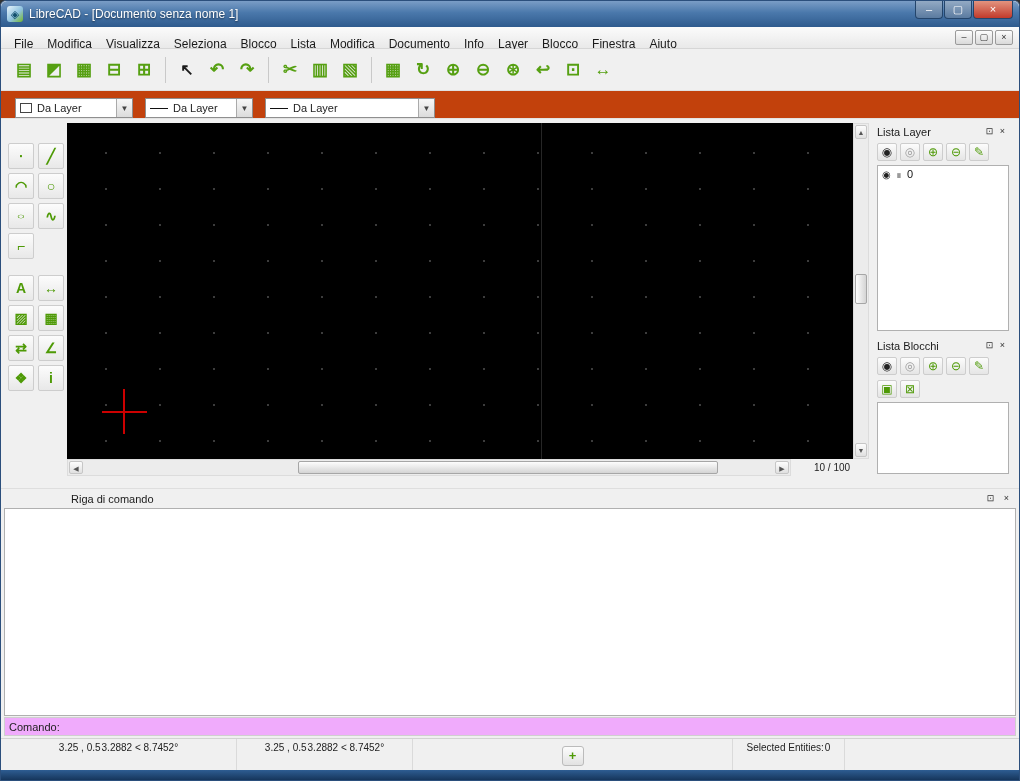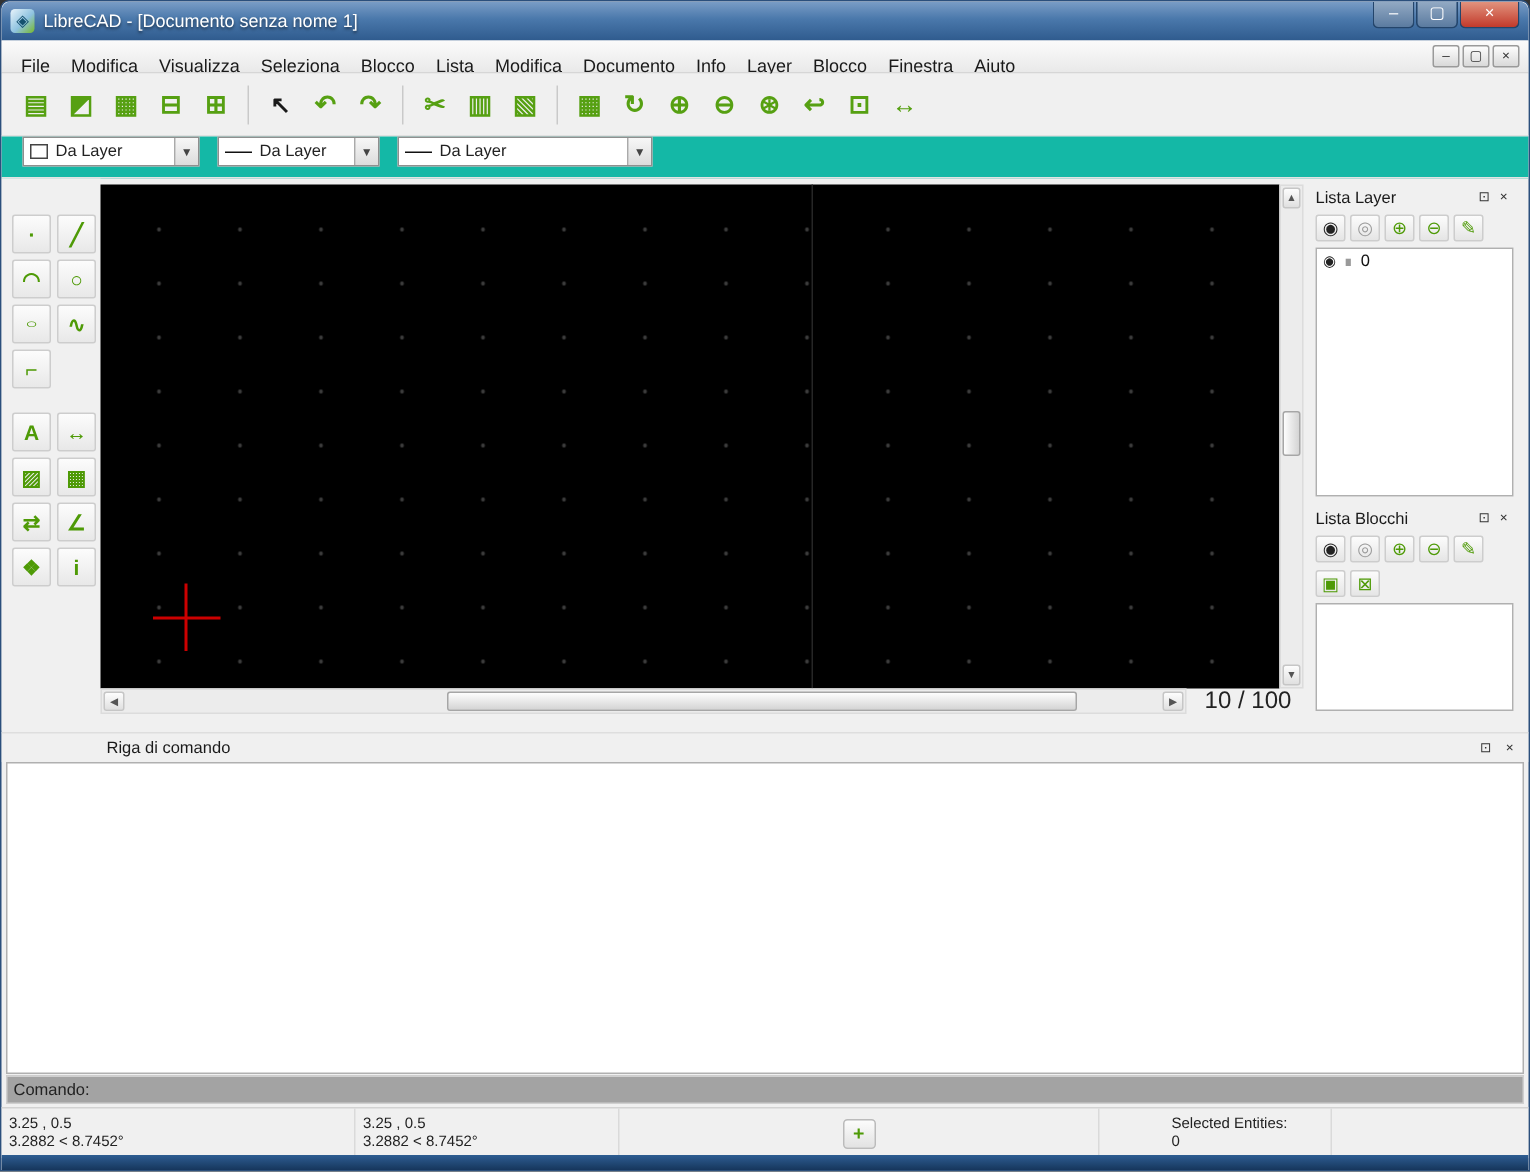--- a/index.html
+++ b/index.html
@@ -34,22 +34,22 @@
   
   .toolbar { position:absolute; top:48px; left:0; right:0; height:42px; background:#f0f0f0;
     border-bottom:1px solid #e0e0e0; display:flex; align-items:center; padding:0 8px; }
   .tbtn { width:30px; height:30px; display:flex; align-items:center; justify-content:center;
     background:transparent; border:1px solid transparent; }
   .gi { font-size:17px; color:#56a012; font-weight:bold; }
   .ki { font-size:16px; color:#1a1a1a; font-weight:bold; }
   .tsep { width:1px; height:26px; background:#c9c9c9; margin:0 6px; }
 
   
-  .combobar { position:absolute; top:90px; left:0; right:0; height:28px; background:#14b8a6;
-    border-bottom:1px solid #e3e3e3; display:flex; align-items:flex-start; padding:0 14px; gap:12px; }
+  .combobar { position:absolute; top:90px; left:0; right:0; height:28px; background:#c2410c;
+    border-bottom:1px solid #e3e3e3; display:flex; align-items:flex-end; padding:0 14px; gap:12px; }
   .combo { height:20px; background:#fff; border:1px solid #8f8f8f; display:flex;
     align-items:center; font-size:11px; color:#222; padding-left:4px; }
   .combo .val { flex:1; }
   .combo-arrow { width:16px; height:100%; border-left:1px solid #aaa; font-size:8px; color:#444;
     background:linear-gradient(#f7f7f7,#dcdcdc); display:flex; align-items:center; justify-content:center; }
   .swatch { width:12px; height:10px; background:#fff; border:1px solid #444; margin-right:5px; }
   .lineSwatch { width:18px; height:0; border-top:1px solid #111; margin-right:5px; }
   .combo.c-color { width:118px; } .combo.c-width { width:108px; } .combo.c-type { width:170px; }
 
   
@@ -80,21 +80,21 @@
     background:linear-gradient(#fdfdfd,#e0e0e0); border:1px solid #c6c6c6; border-radius:2px; }
   .vscroll .sarrow { left:1px; width:12px; height:14px; line-height:14px; }
   .vscroll .up { top:1px; } .vscroll .down { bottom:1px; }
   .hscroll .sarrow { top:1px; height:13px; width:14px; line-height:13px; }
   .hscroll .left { left:1px; } .hscroll .right { right:1px; }
   .vthumb { position:absolute; left:1px; top:150px; width:12px; height:30px;
     background:linear-gradient(90deg,#fdfdfd,#d4d4d4); border:1px solid #a6a6a6; border-radius:2px; }
   .hthumb { position:absolute; top:1px; left:230px; width:420px; height:13px;
     background:linear-gradient(#fdfdfd,#d4d4d4); border:1px solid #a6a6a6; border-radius:2px; }
   .zoomlabel { position:absolute; left:795px; top:458px; width:72px; height:17px;
-    font-size:16px; color:#222; display:flex; align-items:center; justify-content:center; }
+    font-size:10px; color:#222; display:flex; align-items:center; justify-content:center; }
 
   
   .dock { position:absolute; left:872px; width:140px; background:#f0f0f0;
     display:flex; flex-direction:column; }
   .layer-dock { top:122px; height:212px; }
   .block-dock { top:336px; height:141px; }
   .dock-header { height:17px; display:flex; align-items:center; font-size:11px; color:#1a1a1a;
     padding:0 4px; }
   .dock-title { flex:1; }
   .dock-btn { width:13px; height:13px; font-size:9px; line-height:12px; text-align:center;
@@ -109,32 +109,32 @@
   .layer-row { display:flex; align-items:center; gap:5px; padding:2px 4px; font-size:11px; color:#111; }
   .layer-eye { font-size:10px; color:#222; } .layer-lock { font-size:10px; color:#9a9a9a; }
 
   
   .cmd-header { position:absolute; top:487px; left:0; right:0; height:20px; background:#f0f0f0;
     border-top:1px solid #dedede; display:flex; align-items:center; font-size:11px; color:#1a1a1a;
     padding-left:70px; }
   .cmd-header .dockbtns { position:absolute; right:6px; display:flex; gap:3px; }
   .cmd-body { position:absolute; top:507px; left:3px; right:3px; height:208px; background:#fff;
     border:1px solid #b0b0b0; font-size:11px; color:#222; padding:2px 4px; }
-  .cmd-prompt { position:absolute; top:716px; left:3px; right:3px; height:19px; background:#a3a3a3;
+  .cmd-prompt { position:absolute; top:716px; left:3px; right:3px; height:19px; background:#f0abfc;
     border:1px solid #cfcfcf; display:flex; align-items:center; font-size:11px; color:#222;
     padding-left:4px; }
 
   
   .statusbar { position:absolute; top:737px; left:0; right:0; height:34px; background:#f0f0f0;
     border-top:1px solid #d2d2d2; display:flex; font-size:10px; color:#222; }
-  .scell { padding:3px 5px; border-right:1px solid #dadada; display:flex; flex-direction:column;
+  .scell { padding:3px 5px; border-right:1px solid #dadada; display:flex; flex-direction:row;
     justify-content:center; gap:1px; }
   .c1 { width:236px; } .c2 { width:176px; }
   .c3 { width:320px; flex-direction:row; align-items:center; justify-content:center; }
-  .c4 { width:112px;margin-left:43px; } .c5 { flex:1; border-right:none; }
+  .c4 { width:112px; } .c5 { flex:1; border-right:none; }
   .snap-btn { width:22px; height:20px; display:flex; align-items:center; justify-content:center;
     font-size:13px; font-weight:bold; color:#4e9a06; border:1px solid #bbb; border-radius:3px;
     background:linear-gradient(#fcfcfc,#e2e2e2); }
 
   .bottom-frame { position:absolute; bottom:0; left:0; right:0; height:10px;
     background:linear-gradient(#2e5d92,#16365c); }
 </style>
 </head>
 <body>
 

